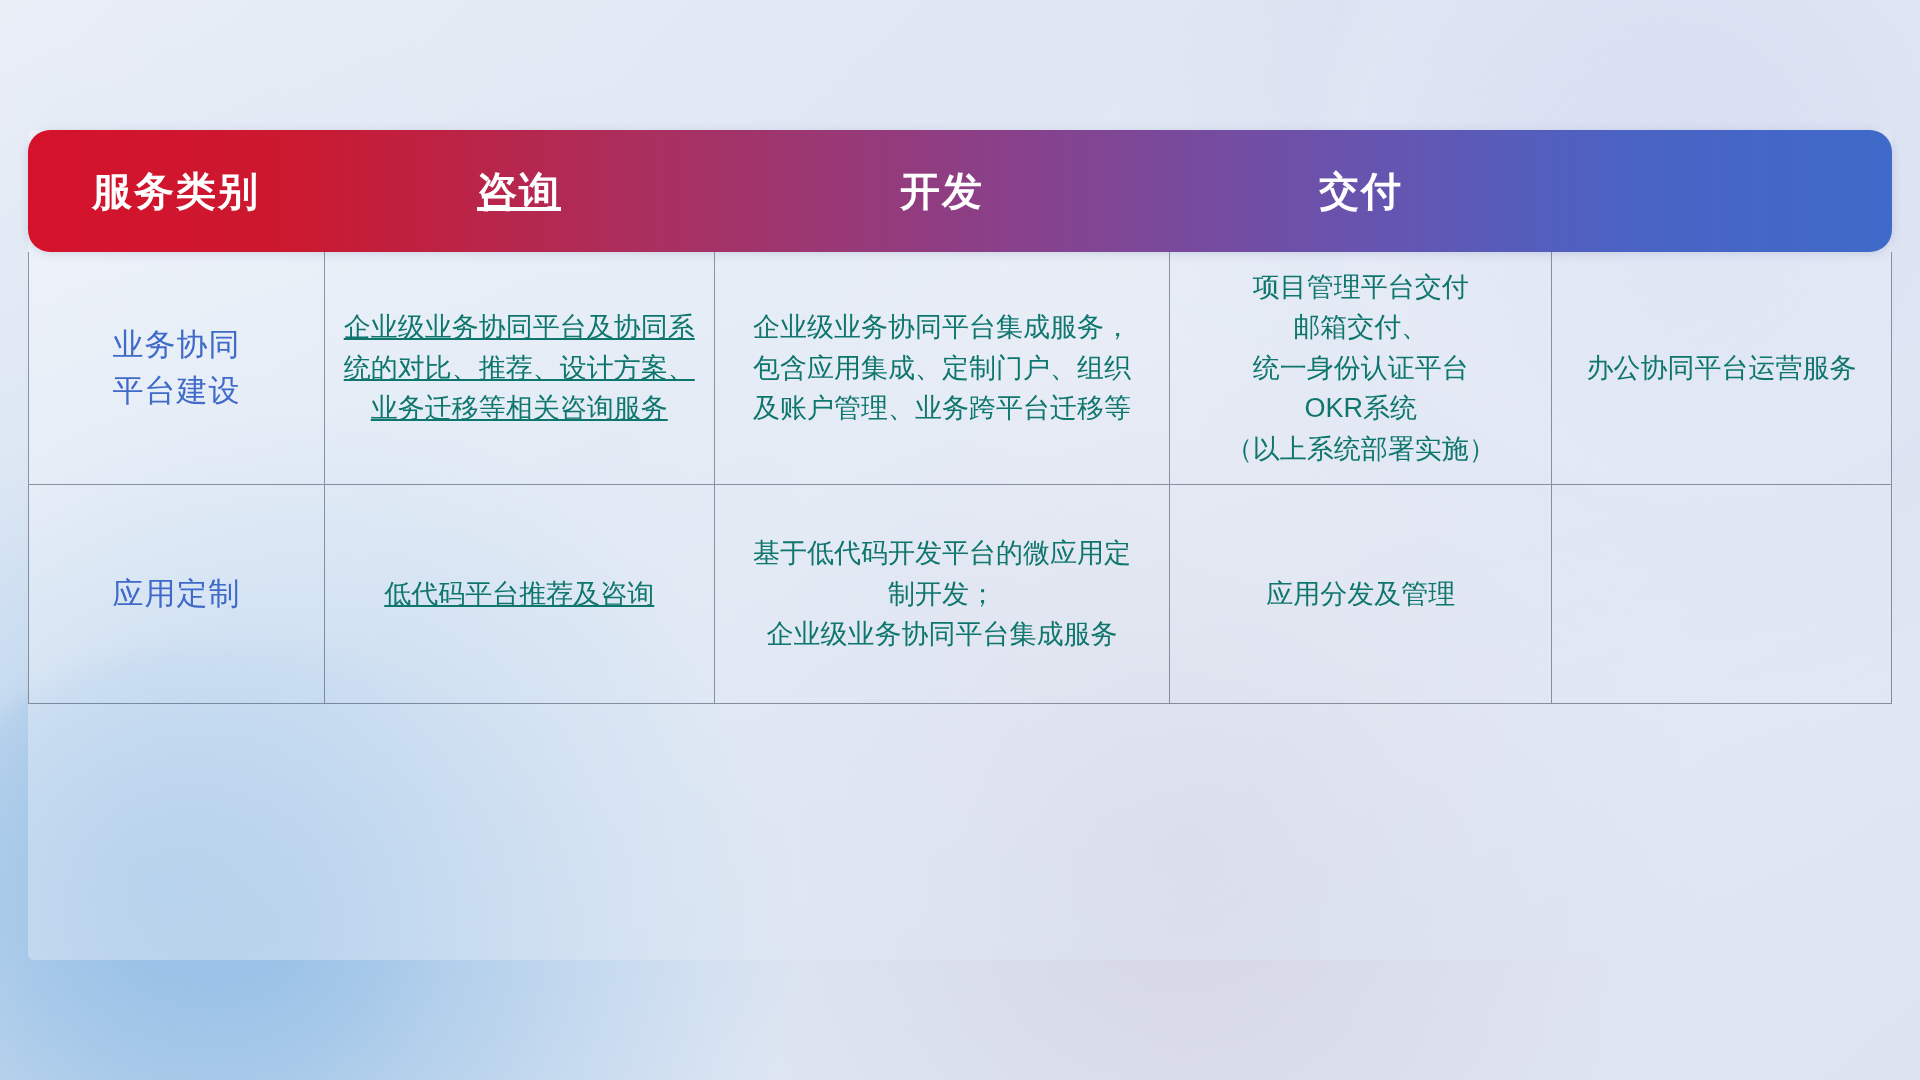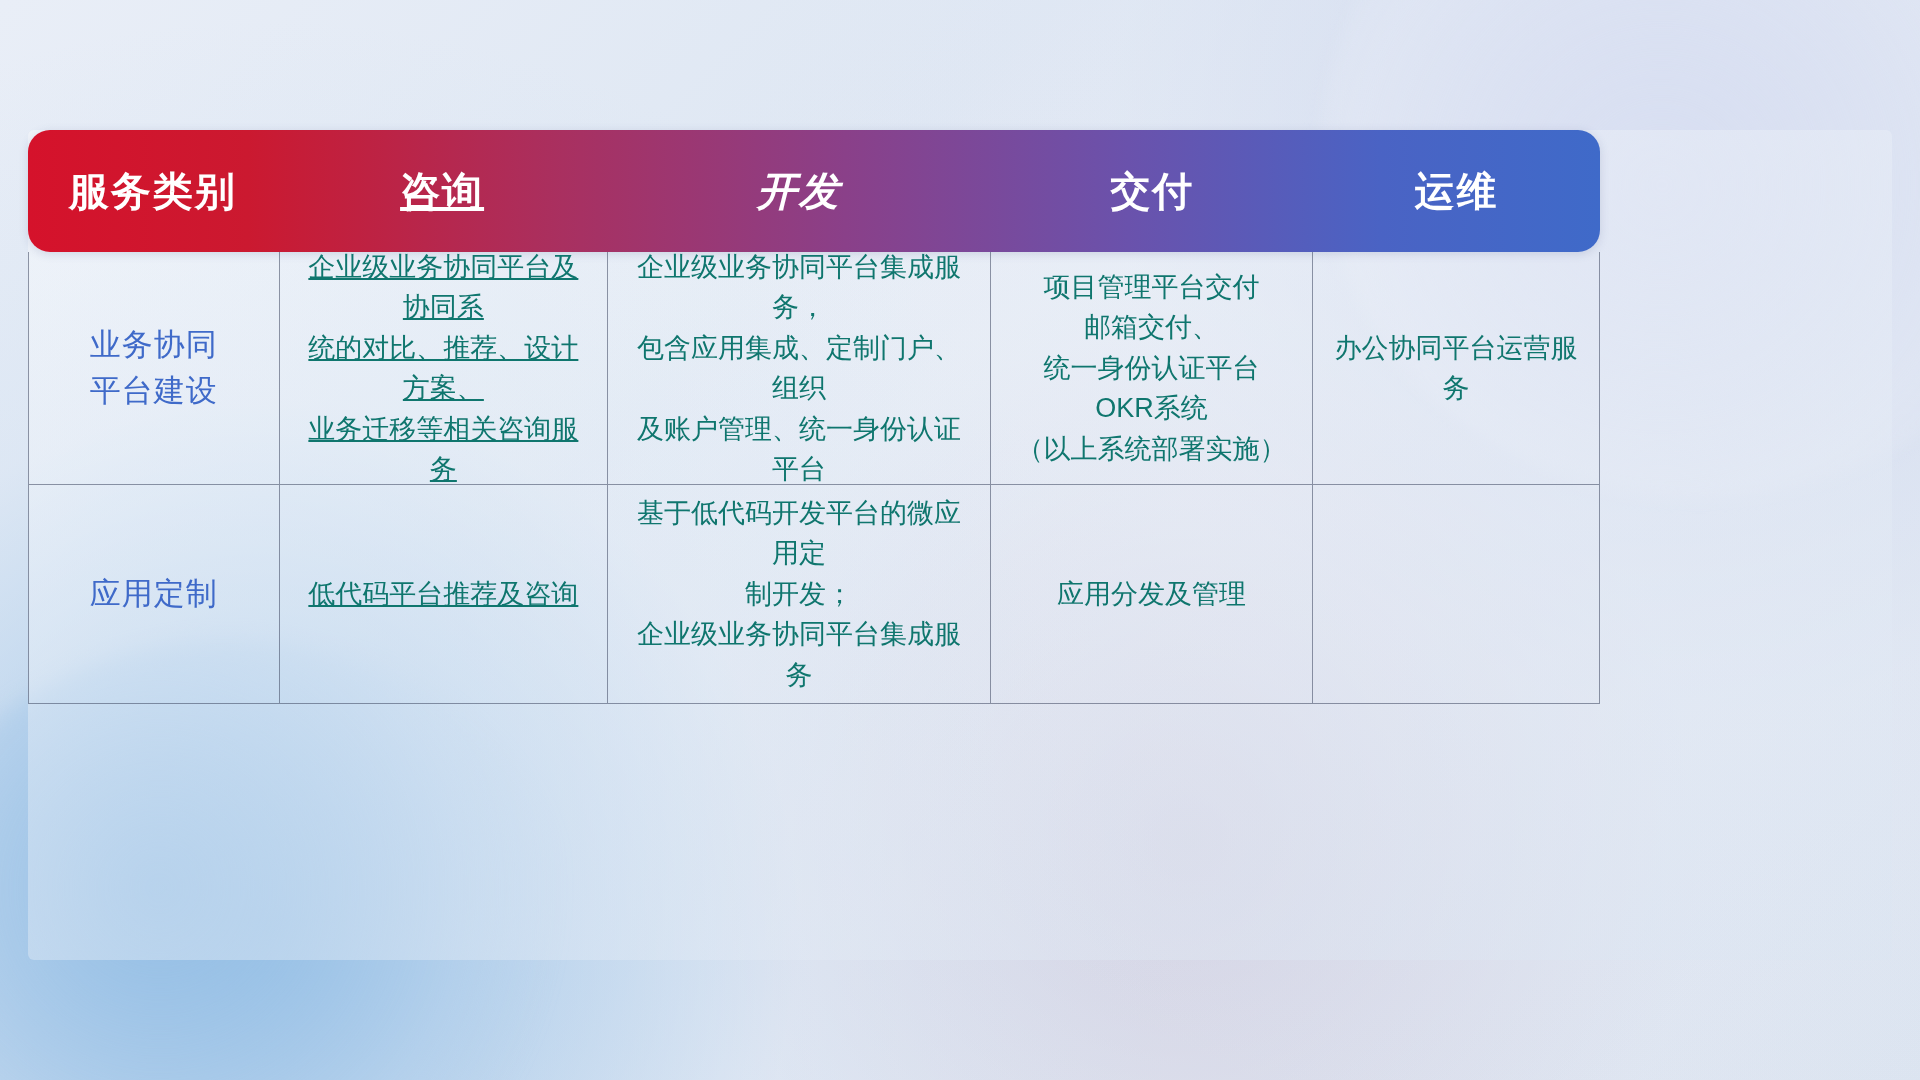--- a/index.html
+++ b/index.html
@@ -53,21 +53,21 @@
     width: 1864px;
     height: 830px;
     background: linear-gradient(160deg, rgba(255,255,255,0.42) 0%, rgba(236,241,248,0.40) 45%, rgba(219,229,242,0.46) 100%);
     border-radius: 6px;
   }
 
   .table-wrap {
     position: absolute;
     left: 28px;
     top: 130px;
-    width: 1572px;
+    width: 1864px;
   }
 
   
   .thead {
     display: flex;
     height: 122px;
     border-radius: 22px;
     background: linear-gradient(90deg, #d5122b 0%, #cb1930 14%, #a93060 34%, #8a4089 52%, #6a52ac 70%, #4a63c4 86%, #3f6ac9 100%);
     box-shadow: 0 2px 10px rgba(80,90,140,0.18);
     overflow: hidden;
@@ -117,55 +117,54 @@
   .c3 { width: 382px; }
   .c4 { width: 340px; }
 
   .row-1 { height: 232px; }
   .row-2 { height: 186px; }
   .row-3 { height: 218px; }
 
   
   .thead .c0 { width: 296px; }
   .thead .c1 { width: 390px; }
-  .thead .c2 { width: 456px; font-style: italic; }
+  .thead .c2 { width: 456px; }
   .thead .c3 { width: 382px; }
   .thead .c4 { width: 340px; }
 </style>
 </head>
 <body>
 
 <div class="bg">
   <div class="bg-blob-1"></div>
   <div class="bg-blob-2"></div>
 </div>
 
 <div class="sheet"></div>
 
 <div class="table-wrap">
 
   <div class="thead">
     <div class="th c0">服务类别</div>
     <div class="th c1">咨询</div>
     <div class="th c2">开发</div>
     <div class="th c3">交付</div>
-    <div class="th c4">运维</div>
   </div>
 
   <div class="tbody">
 
     <div class="tr row-1">
       <div class="td cat c0">业务协同
 平台建设</div>
       <div class="td c1">企业级业务协同平台及协同系
 统的对比、推荐、设计方案、
 业务迁移等相关咨询服务</div>
       <div class="td c2">企业级业务协同平台集成服务，
 包含应用集成、定制门户、组织
-及账户管理、统一身份认证平台</div>
+及账户管理、业务跨平台迁移等</div>
       <div class="td c3">项目管理平台交付
 邮箱交付、
 统一身份认证平台
 OKR系统
 （以上系统部署实施）</div>
       <div class="td c4">办公协同平台运营服务</div>
     </div>
 
 
     <div class="tr row-3">

